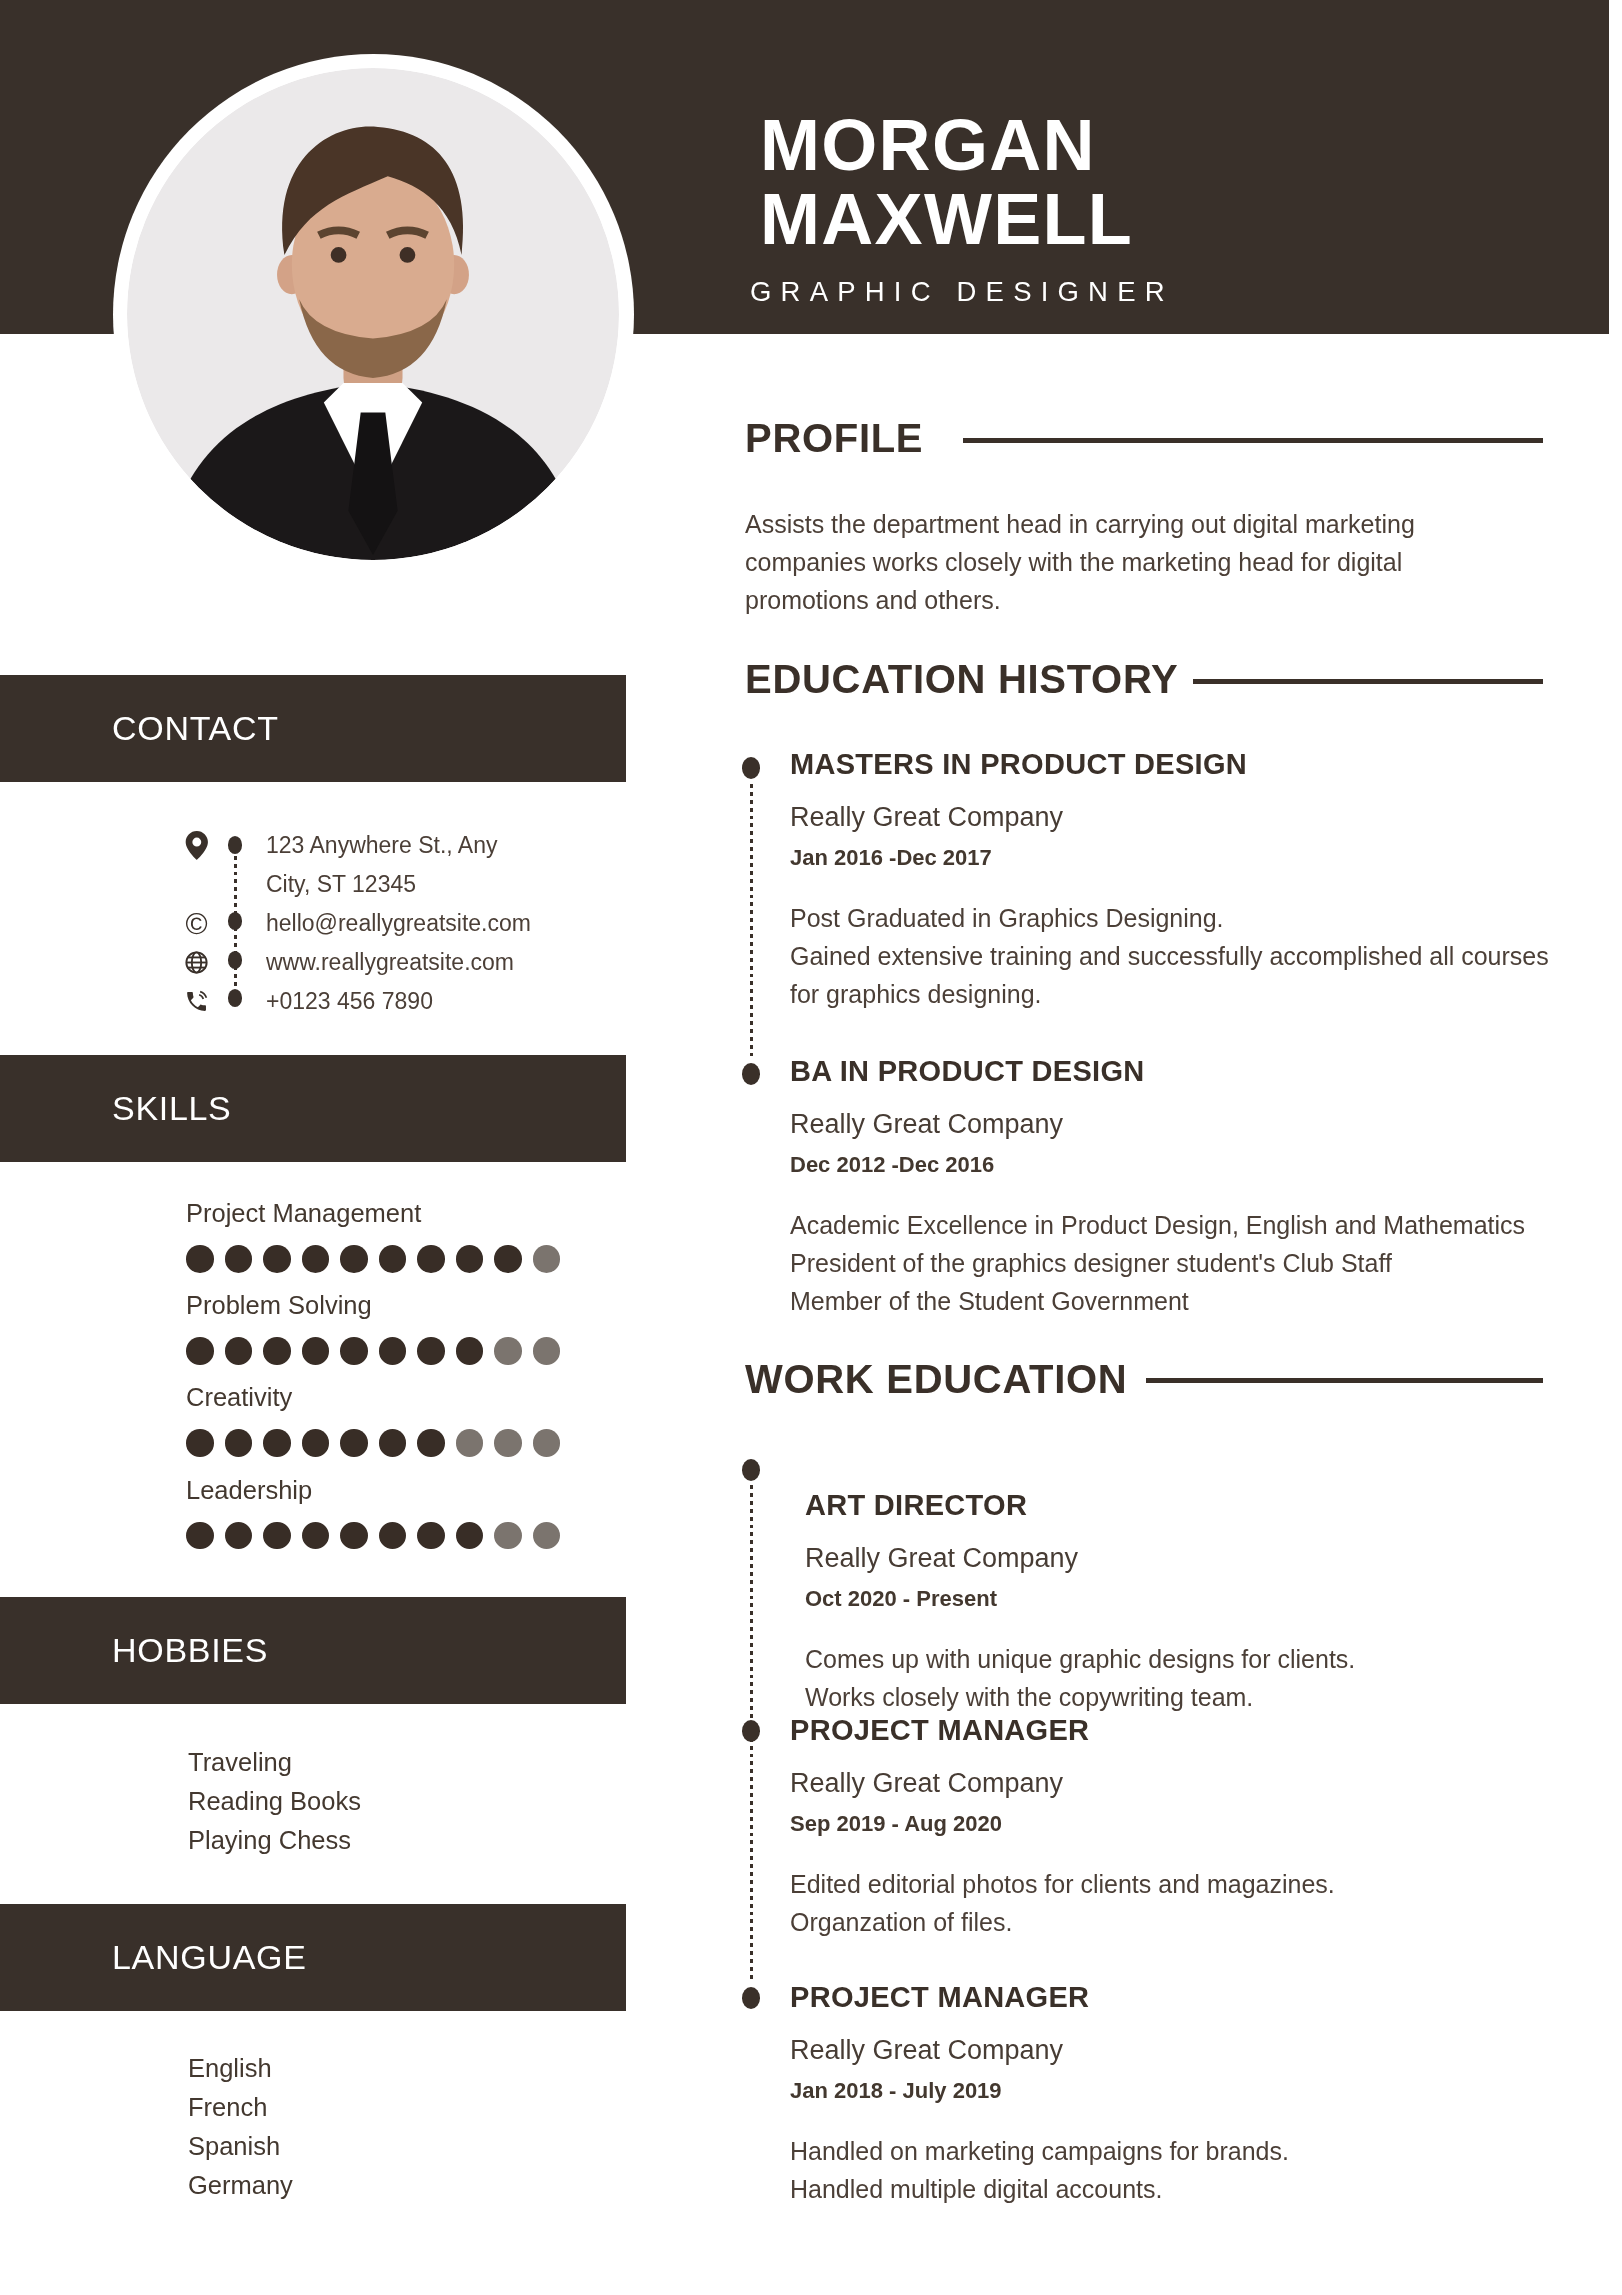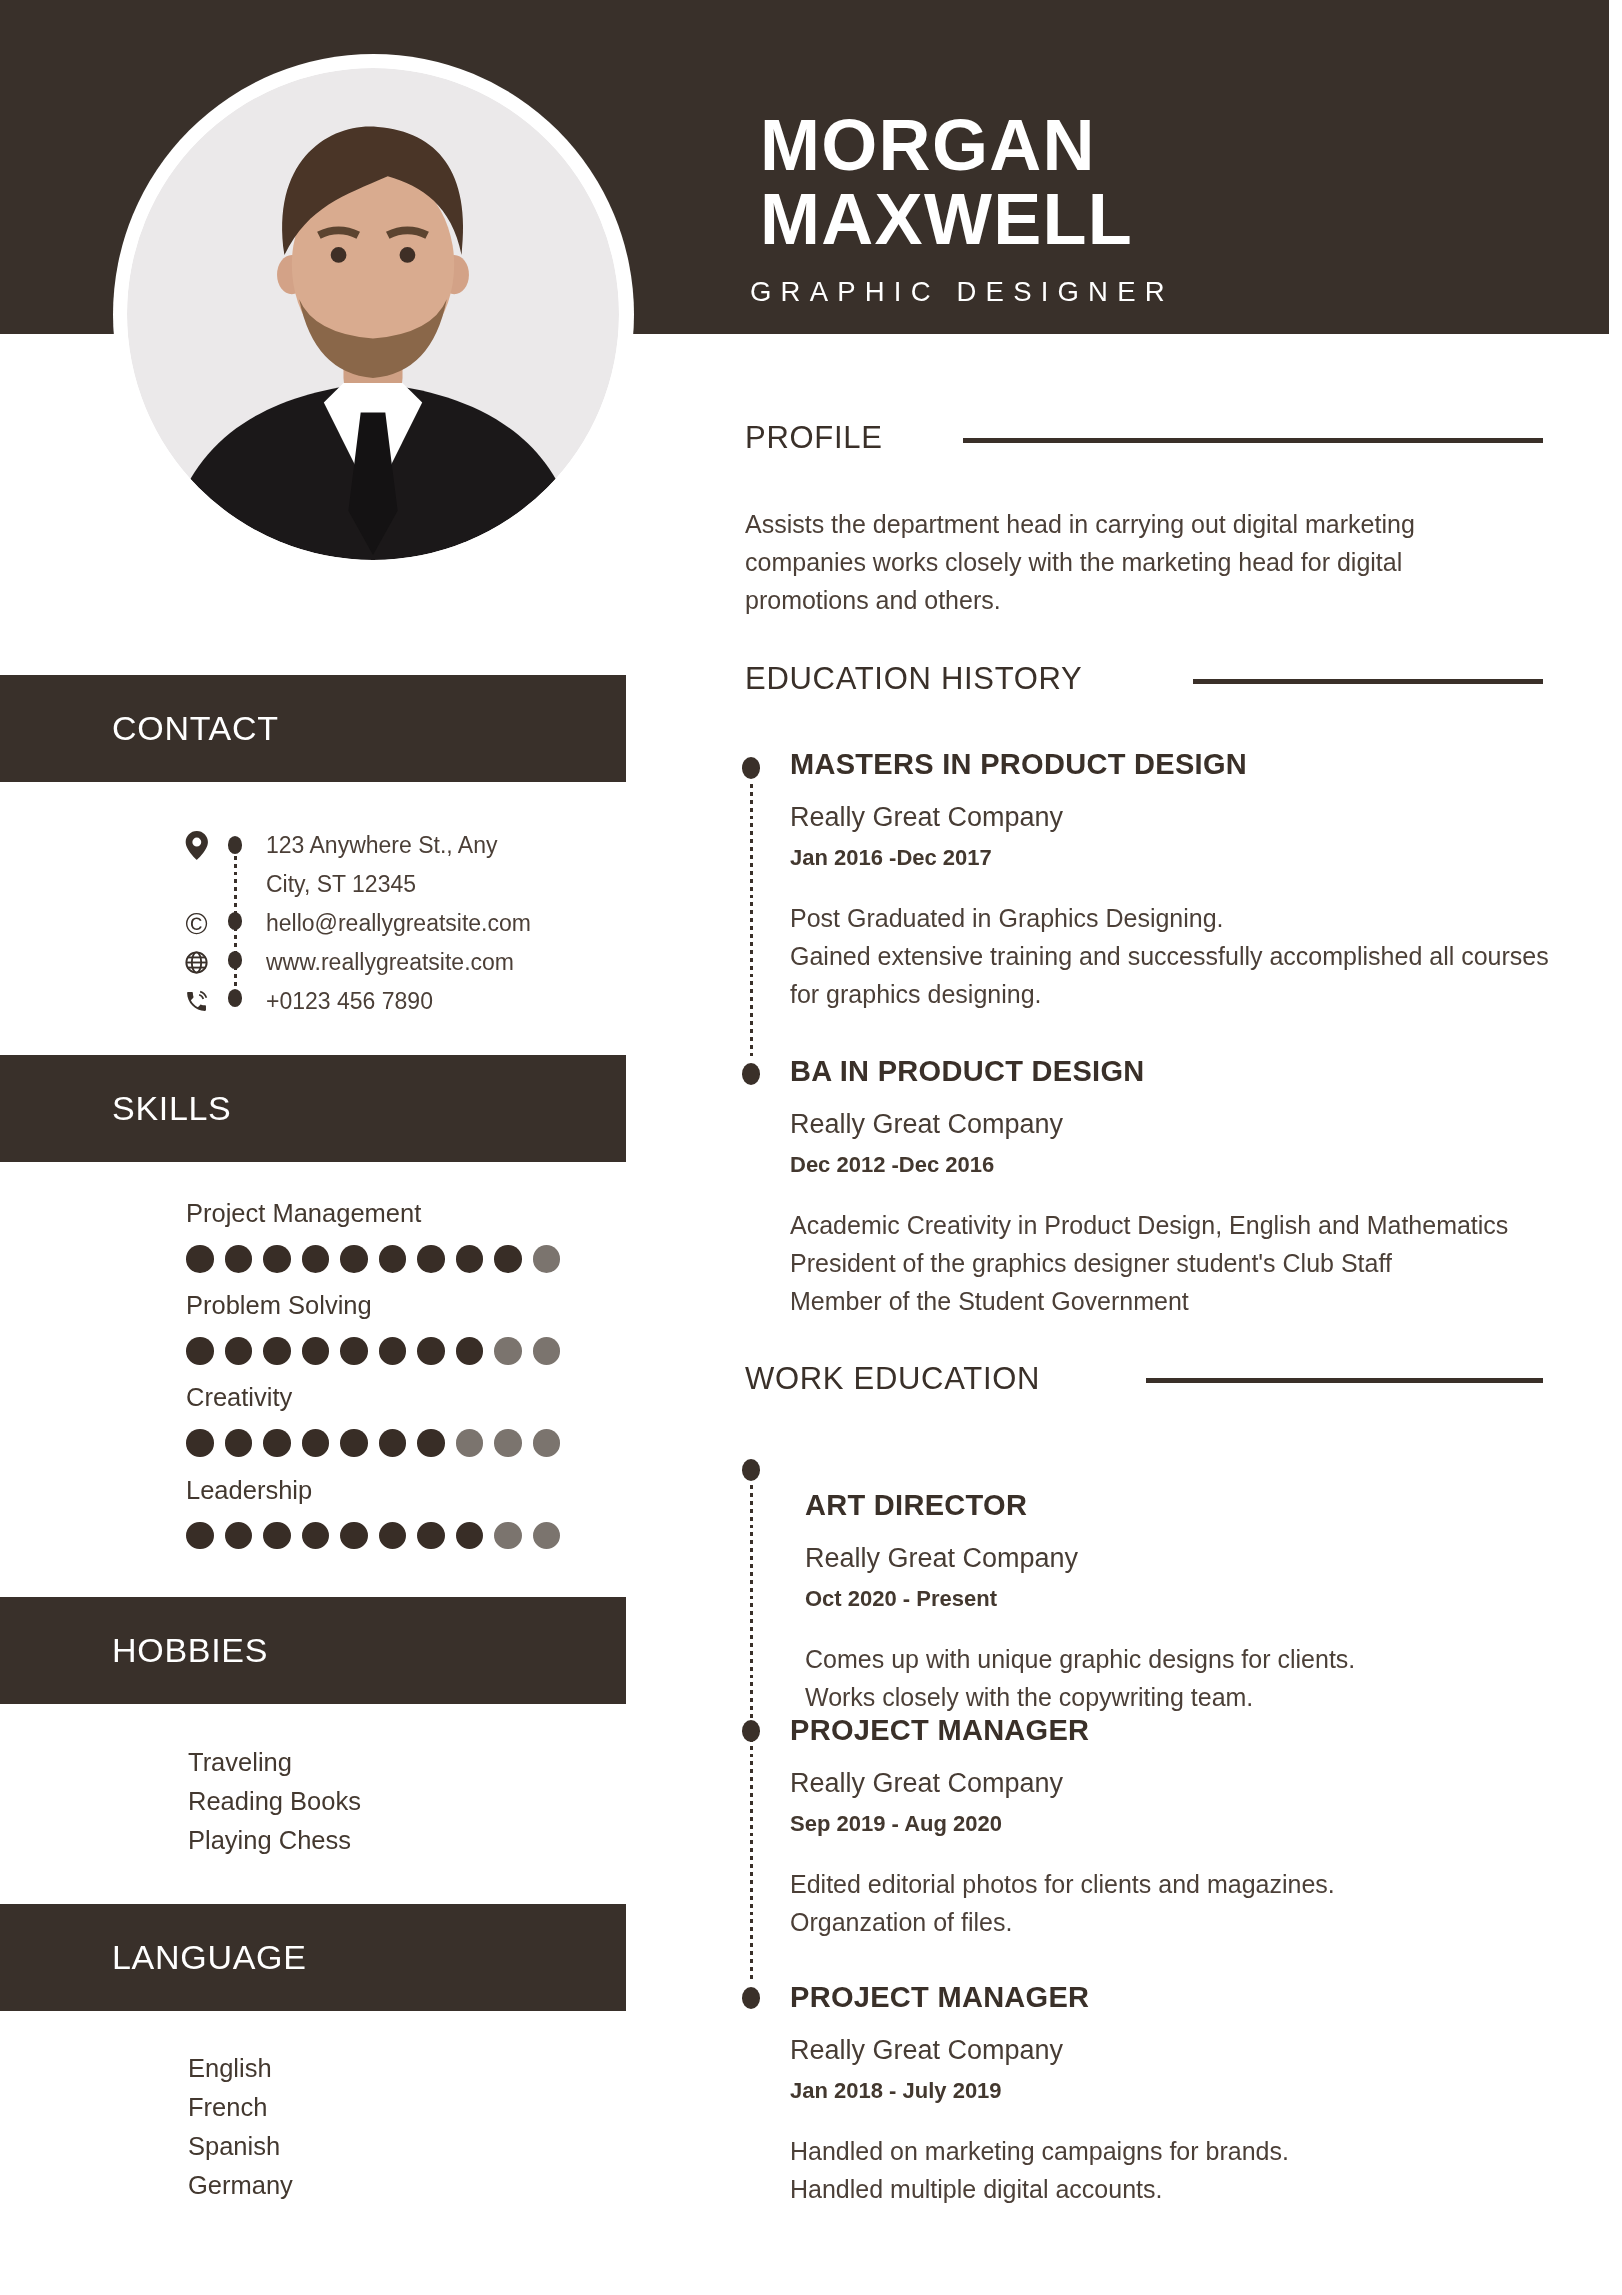--- a/index.html
+++ b/index.html
@@ -34,21 +34,21 @@
   .skills{position:absolute;left:186px;top:1198px;width:432px;}
   .skill-label{font-size:25.5px;line-height:30px;color:#43382f;margin-bottom:17px;}
   .dots{display:flex;margin-bottom:17.7px;}
   .dot{width:27.5px;height:27.5px;border-radius:50%;margin-right:11px;background:#7b746e;}
   .dot.on{background:#382d26;}
   
   .side-list{position:absolute;left:188px;width:393px;font-size:25.5px;line-height:39px;color:#43382f;}
   .list-hobbies{top:1743px;}
   .list-language{top:2049px;}
   
-  .sec-heading{position:absolute;font-size:31px;line-height:38px;font-weight:400;color:#3a3029;letter-spacing:0.7px;}
+  .sec-heading{position:absolute;font-size:40px;line-height:38px;font-weight:700;color:#3a3029;letter-spacing:0.7px;}
   .h-profile{left:745px;top:419px;}
   .h-education{left:745px;top:660px;}
   .h-work{left:745px;top:1360px;}
   .sec-rule{position:absolute;height:5.2px;background:#3a3029;}
   .rule-profile{left:963px;top:438px;width:580px;}
   .rule-education{left:1193px;top:679px;width:350px;}
   .rule-work{left:1146px;top:1378px;width:397px;}
   .profile-text{position:absolute;left:745px;top:505px;width:785px;font-size:25px;line-height:38px;color:#4b3f37;}
   .entry{position:absolute;left:790px;width:785px;}
   .entry .e-title{font-size:29px;line-height:34px;font-weight:700;color:#3a3029;letter-spacing:0.3px;margin-bottom:19.6px;}
@@ -279,21 +279,21 @@
     <div class="e-title">MASTERS IN PRODUCT DESIGN</div>
     <div class="e-org">Really Great Company</div>
     <div class="e-dates">Jan 2016 -Dec 2017</div>
     <div class="e-detail">Post Graduated in Graphics Designing.</div>
     <div class="e-detail">Gained extensive training and successfully accomplished all courses for graphics designing.</div>
   </div>
   <div class="entry entry-edu-1">
     <div class="e-title">BA IN PRODUCT DESIGN</div>
     <div class="e-org">Really Great Company</div>
     <div class="e-dates">Dec 2012 -Dec 2016</div>
-    <div class="e-detail">Academic Creativity in Product Design, English and Mathematics</div>
+    <div class="e-detail">Academic Excellence in Product Design, English and Mathematics</div>
     <div class="e-detail">President of the graphics designer student's Club Staff</div>
     <div class="e-detail">Member of the Student Government</div>
   </div>
 
   <div class="entry entry-work-0">
     <div class="e-title">ART DIRECTOR</div>
     <div class="e-org">Really Great Company</div>
     <div class="e-dates">Oct 2020 - Present</div>
     <div class="e-detail">Comes up with unique graphic designs for clients.</div>
     <div class="e-detail">Works closely with the copywriting team.</div>

